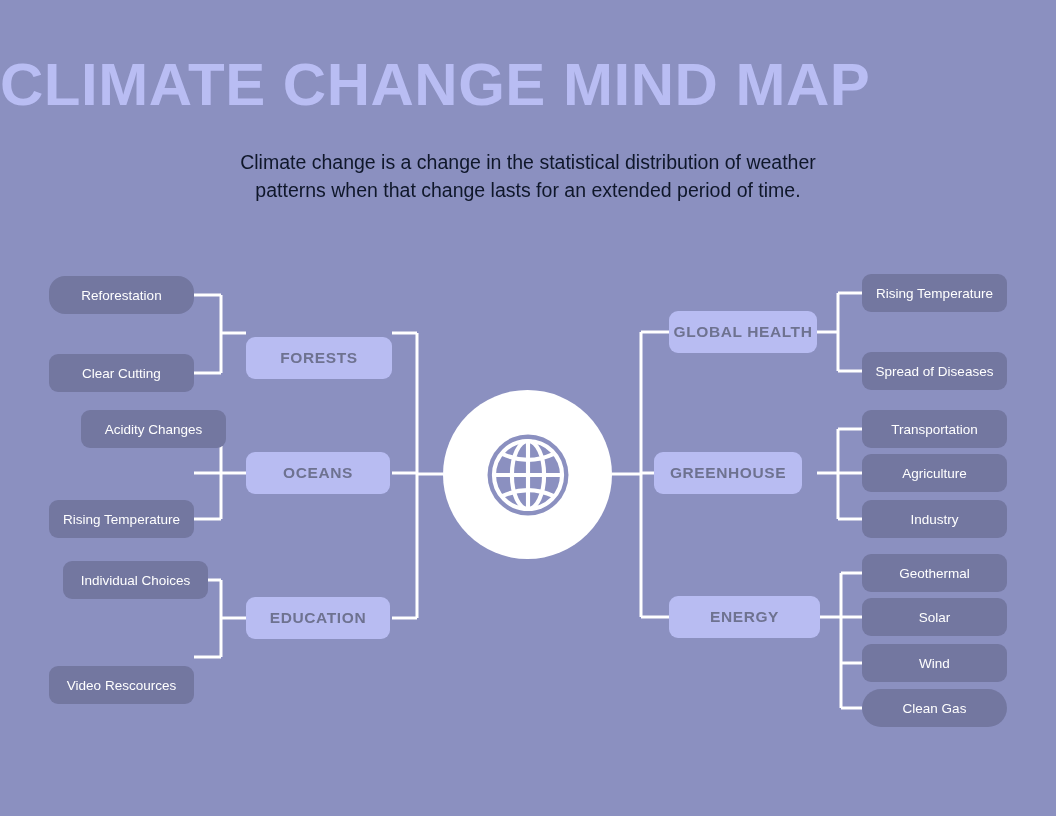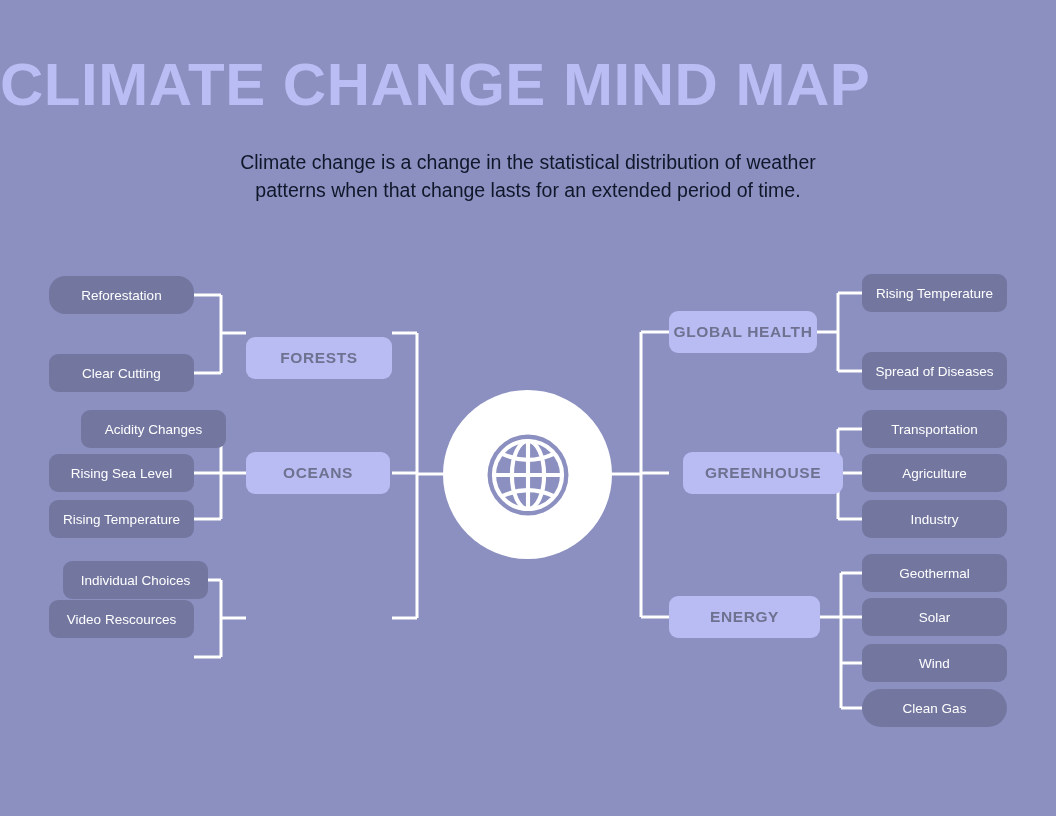--- a/index.html
+++ b/index.html
@@ -176,45 +176,45 @@
   <div class="node leaf" style="left:49px; top:354px;">
     <span>Clear Cutting</span>
   </div>
 
   <div class="node cat" style="left:246px; top:452px; width:144px;">
     <span>OCEANS</span>
   </div>
   <div class="node leaf" style="left:49px; top:410px;margin-left:32px;">
     <span>Acidity Changes</span>
   </div>
-  <div class="node leaf" style="left:49px; top:454px;">
-    <span>Rising Sea Level</span>
-  </div>
   <div class="node leaf" style="left:49px; top:500px;">
     <span>Rising Temperature</span>
   </div>
 
+  <div class="node cat" style="left:246px; top:597px; width:144px;">
+    <span>EDUCATION</span>
+  </div>
   <div class="node leaf" style="left:63px; top:561px;">
     <span>Individual Choices</span>
   </div>
-  <div class="node leaf" style="left:49px; top:600px;">
+  <div class="node leaf" style="left:49px; top:666px;">
     <span>Video Rescources</span>
   </div>
 
   <div class="node cat" style="left:669px; top:311px; width:148px;">
     <span>GLOBAL HEALTH</span>
   </div>
   <div class="node leaf" style="left:862px; top:274px;">
     <span>Rising Temperature</span>
   </div>
   <div class="node leaf" style="left:862px; top:352px;">
     <span>Spread of Diseases</span>
   </div>
 
-  <div class="node cat" style="left:683px; top:452px; width:160px;">
+  <div class="node cat" style="left:654px; top:452px; width:148px;">
     <span>GREENHOUSE</span>
   </div>
   <div class="node leaf" style="left:862px; top:410px;">
     <span>Transportation</span>
   </div>
   <div class="node leaf" style="left:862px; top:454px;">
     <span>Agriculture</span>
   </div>
   <div class="node leaf" style="left:862px; top:500px;">
     <span>Industry</span>

